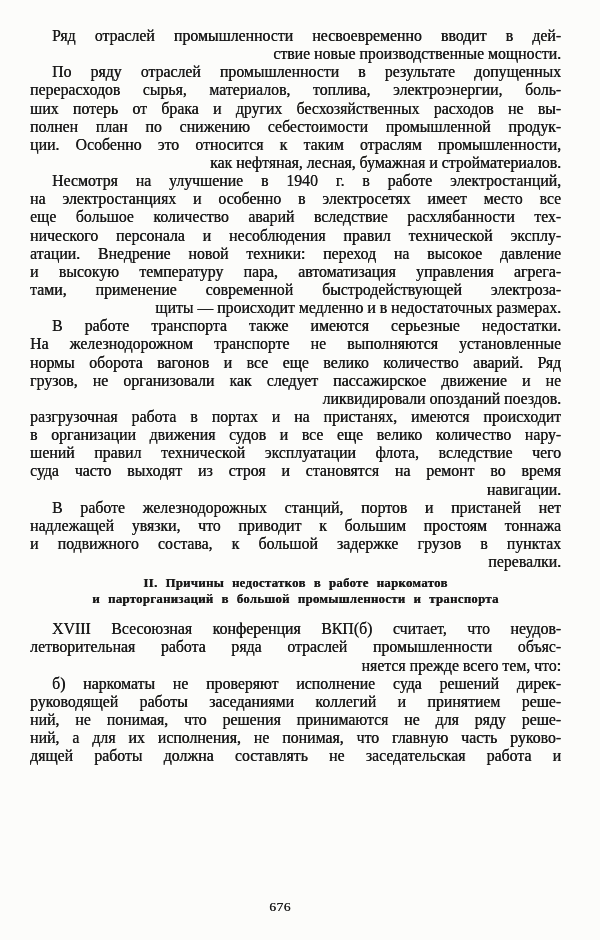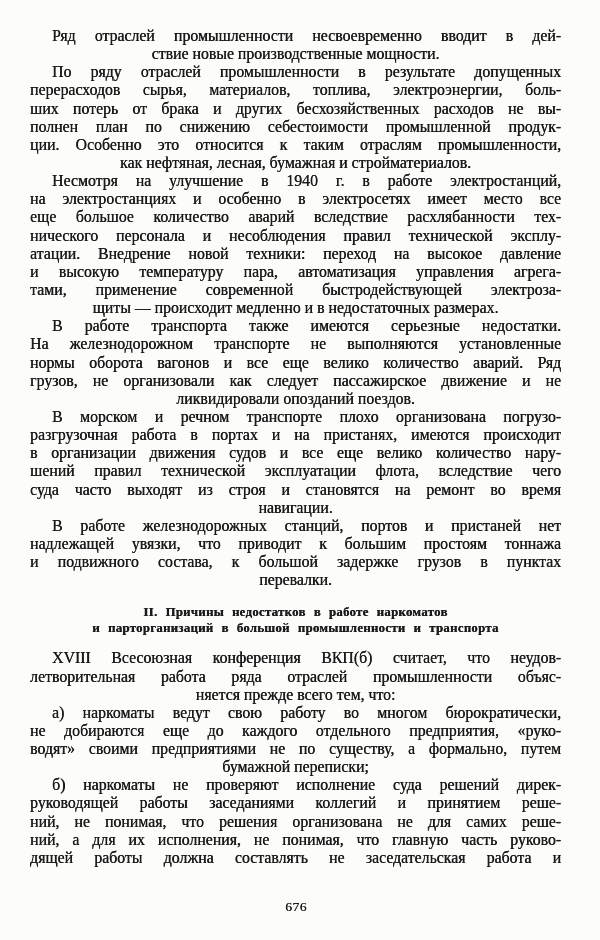--- a/index.html
+++ b/index.html
@@ -22,37 +22,37 @@
   }
   .para { margin: 0; }
   .line {
     font-size: 15.8px;
     line-height: 18.15px;
     height: 18.15px;
     overflow: hidden;
     text-shadow: 0.35px 0 0 currentColor; 
   }
   .line.j { text-align: justify; text-align-last: justify; }
-  .line.l { text-align: center; }
+  .line.l { text-align: right; }
   .line.ind { padding-left: 22px; }
-  .heading-block { margin: 16px 0 13px 0; }
+  .heading-block { margin: 5px 0 13px 0; }
   .hline {
     font-size: 12.8px;
     font-weight: bold;
     line-height: 15.5px;
     height: 15.5px;
     text-align: center;
     word-spacing: 4.5px;
     letter-spacing: 0.3px;
     text-shadow: 0.3px 0 0 currentColor;
   }
   .page-number {
     position: absolute;
     top: 899px;
-    left: 16px;
+    left: 0;
     width: 560px;
     text-align: center;
     font-size: 13.5px;
     letter-spacing: 0.5px;
     text-shadow: 0.3px 0 0 currentColor;
   }
 </style>
 </head>
 <body>
 
@@ -81,21 +81,20 @@
         <div class="line l">щиты — происходит медленно и в недостаточных размерах.</div>
       </div>
       <div class="para">
         <div class="line j ind">В работе транспорта также имеются серьезные недостатки.</div>
         <div class="line j">На железнодорожном транспорте не выполняются установленные</div>
         <div class="line j">нормы оборота вагонов и все еще велико количество аварий. Ряд</div>
         <div class="line j">грузов, не организовали как следует пассажирское движение и не</div>
         <div class="line l">ликвидировали опозданий поездов.</div>
       </div>
       <div class="para">
-        <div class="line j ind">В морском и речном транспорте плохо организована погрузо-</div>
         <div class="line j">разгрузочная работа в портах и на пристанях, имеются происходит</div>
         <div class="line j">в организации движения судов и все еще велико количество нару-</div>
         <div class="line j">шений правил технической эксплуатации флота, вследствие чего</div>
         <div class="line j">суда часто  выходят из строя и становятся  на  ремонт во время</div>
         <div class="line l">навигации.</div>
       </div>
       <div class="para">
         <div class="line j ind">В работе железнодорожных станций, портов и пристаней нет</div>
         <div class="line j">надлежащей увязки, что приводит к большим простоям тоннажа</div>
         <div class="line j">и подвижного состава, к большой задержке грузов в пунктах</div>
@@ -104,27 +103,21 @@
       <div class="heading-block">
         <div class="hline">II. Причины недостатков в работе наркоматов</div>
         <div class="hline">и парторганизаций в большой промышленности и транспорта</div>
       </div>
       <div class="para">
         <div class="line j ind">XVIII Всесоюзная конференция ВКП(б) считает, что неудов-</div>
         <div class="line j">летворительная работа ряда отраслей промышленности объяс-</div>
         <div class="line l">няется прежде всего тем, что:</div>
       </div>
       <div class="para">
-        <div class="line j ind">а) наркоматы ведут свою работу во многом бюрократически,</div>
-        <div class="line j">не добираются еще до каждого отдельного  предприятия, «руко-</div>
-        <div class="line j">водят» своими предприятиями не по существу, а формально, путем</div>
-        <div class="line l">бумажной переписки;</div>
-      </div>
-      <div class="para">
         <div class="line j ind">б) наркоматы не проверяют исполнение суда решений дирек-</div>
         <div class="line j">руководящей работы заседаниями коллегий и принятием  реше-</div>
-        <div class="line j">ний, не понимая, что решения организована не для самих реше-</div>
+        <div class="line j">ний, не понимая, что решения принимаются не для ряду реше-</div>
         <div class="line j">ний, а для их исполнения, не понимая, что главную часть руково-</div>
         <div class="line j">дящей работы должна составлять не заседательская  работа и</div>
       </div>
     </div>
   <div class="page-number">676</div>
 </div>
 
 </body></html>

